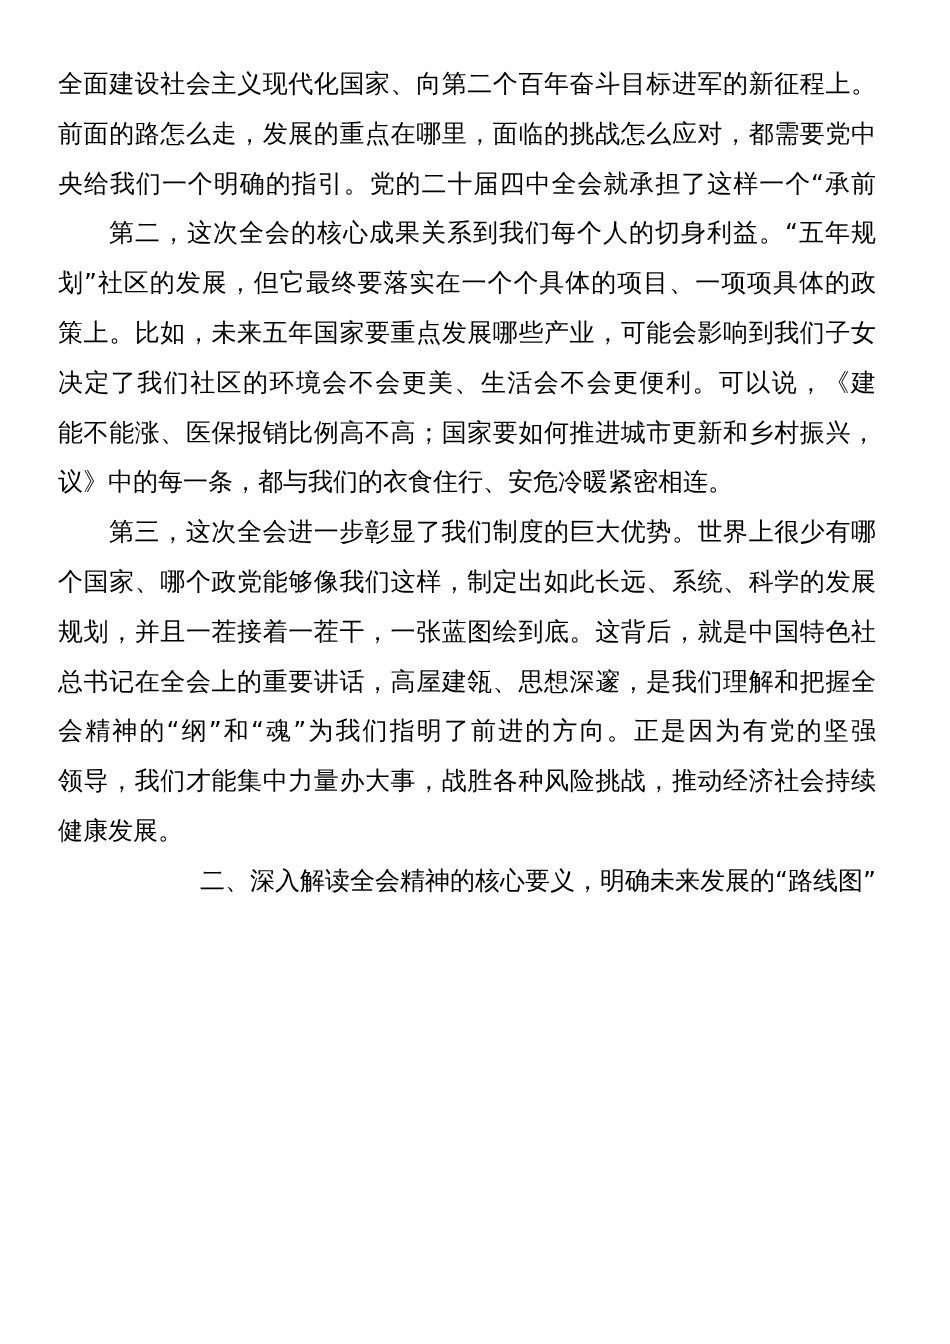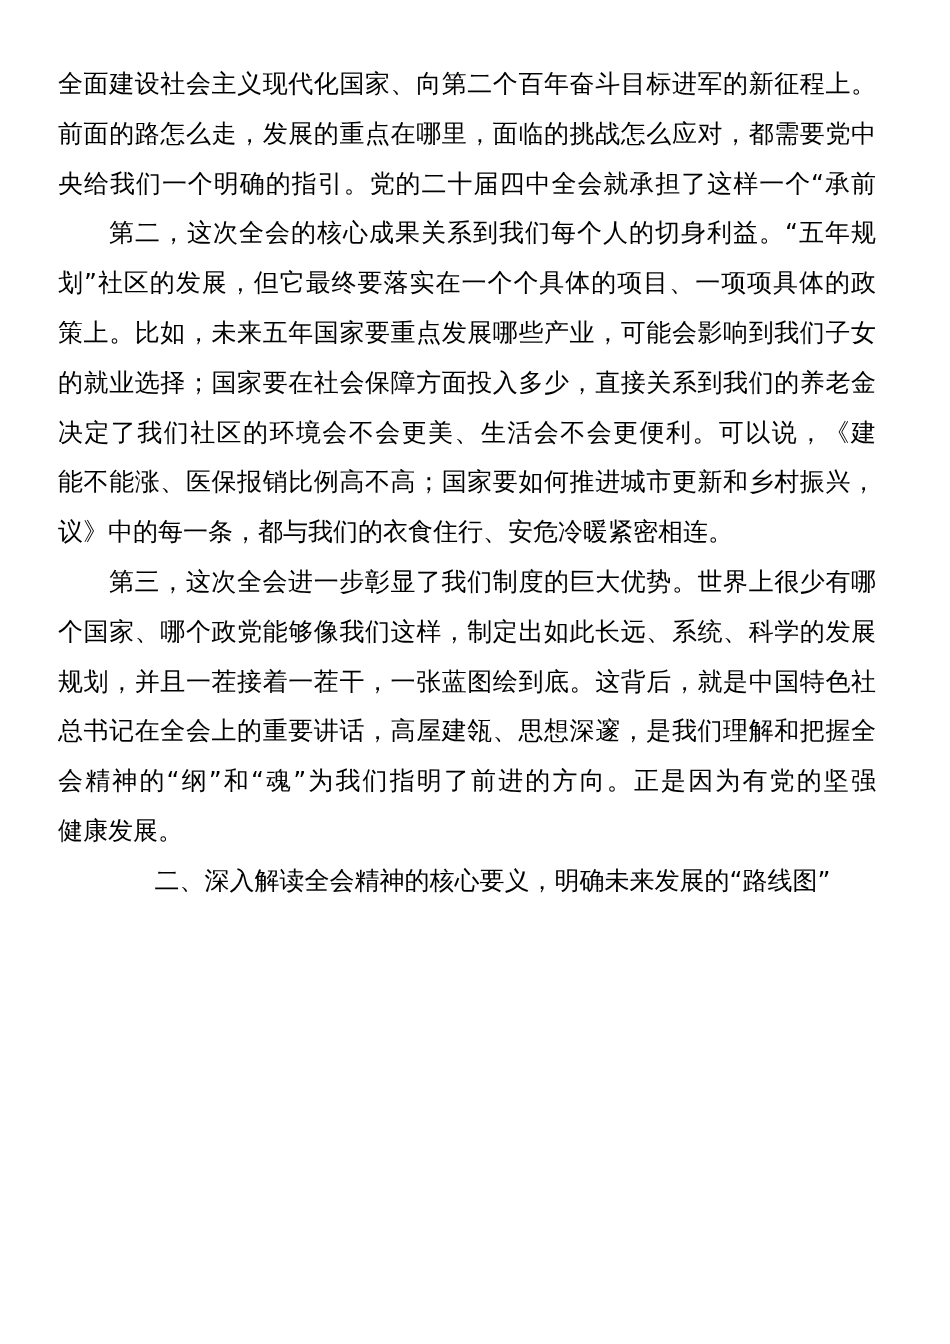--- a/index.html
+++ b/index.html
@@ -35,49 +35,49 @@
     }
     .line.indent {
       padding-left: 51px;
     }
     .heading {
       height: 49.8px;
       line-height: 49.8px;
       font-size: 25px;
       white-space: nowrap;
       padding-left: 51px;
-      text-align: center;
+      text-align: right;
     }
   </style>
 </head>
 <body>
 
 <div class="page">
 
   <div class="paragraph">
     <div class="line">全面建设社会主义现代化国家、向第二个百年奋斗目标进军的新征程上。</div>
     <div class="line">前面的路怎么走，发展的重点在哪里，面临的挑战怎么应对，都需要党中</div>
     <div class="line">央给我们一个明确的指引。党的二十届四中全会就承担了这样一个“承前</div>
   </div>
 
   <div class="paragraph">
     <div class="line indent">第二，这次全会的核心成果关系到我们每个人的切身利益。“五年规</div>
     <div class="line">划”社区的发展，但它最终要落实在一个个具体的项目、一项项具体的政</div>
     <div class="line">策上。比如，未来五年国家要重点发展哪些产业，可能会影响到我们子女</div>
-    <div class="line">的就业选择；国家要在社会保障方面投入多少，直接关系到我们的养老金</div>
     <div class="line">决定了我们社区的环境会不会更美、生活会不会更便利。可以说，《建</div>
     <div class="line">能不能涨、医保报销比例高不高；国家要如何推进城市更新和乡村振兴，</div>
     <div class="line last">议》中的每一条，都与我们的衣食住行、安危冷暖紧密相连。</div>
   </div>
 
   <div class="paragraph">
     <div class="line indent">第三，这次全会进一步彰显了我们制度的巨大优势。世界上很少有哪</div>
     <div class="line">个国家、哪个政党能够像我们这样，制定出如此长远、系统、科学的发展</div>
     <div class="line">规划，并且一茬接着一茬干，一张蓝图绘到底。这背后，就是中国特色社</div>
     <div class="line">总书记在全会上的重要讲话，高屋建瓴、思想深邃，是我们理解和把握全</div>
     <div class="line">会精神的“纲”和“魂”为我们指明了前进的方向。正是因为有党的坚强</div>
+    <div class="line">领导，我们才能集中力量办大事，战胜各种风险挑战，推动经济社会持续</div>
     <div class="line last">健康发展。</div>
   </div>
 
 
   <div class="heading">二、深入解读全会精神的核心要义，明确未来发展的“路线图”</div>
 
 </div>
 
 </body></html>

